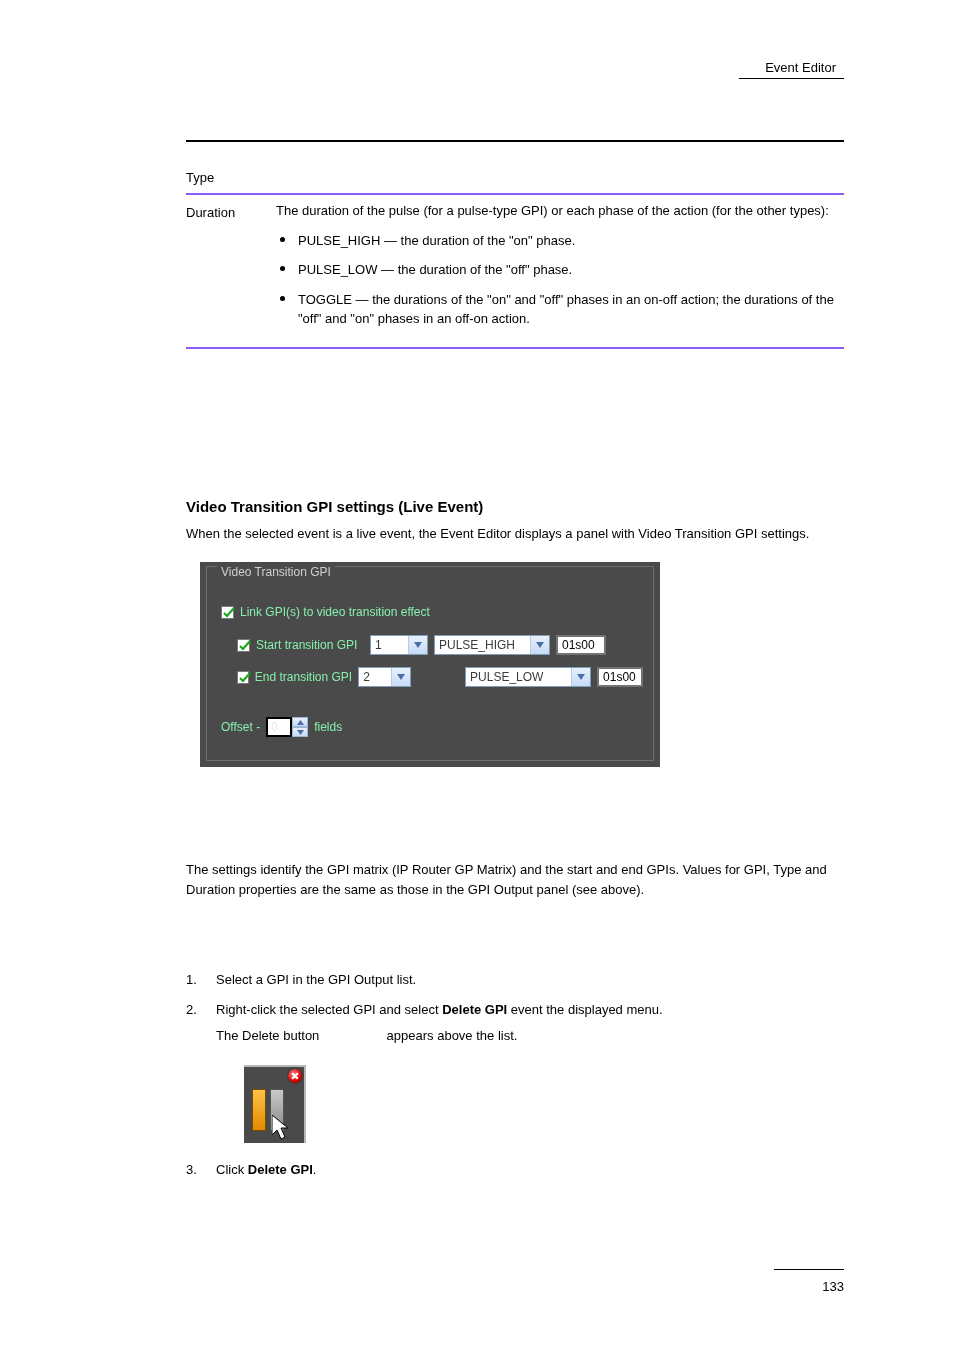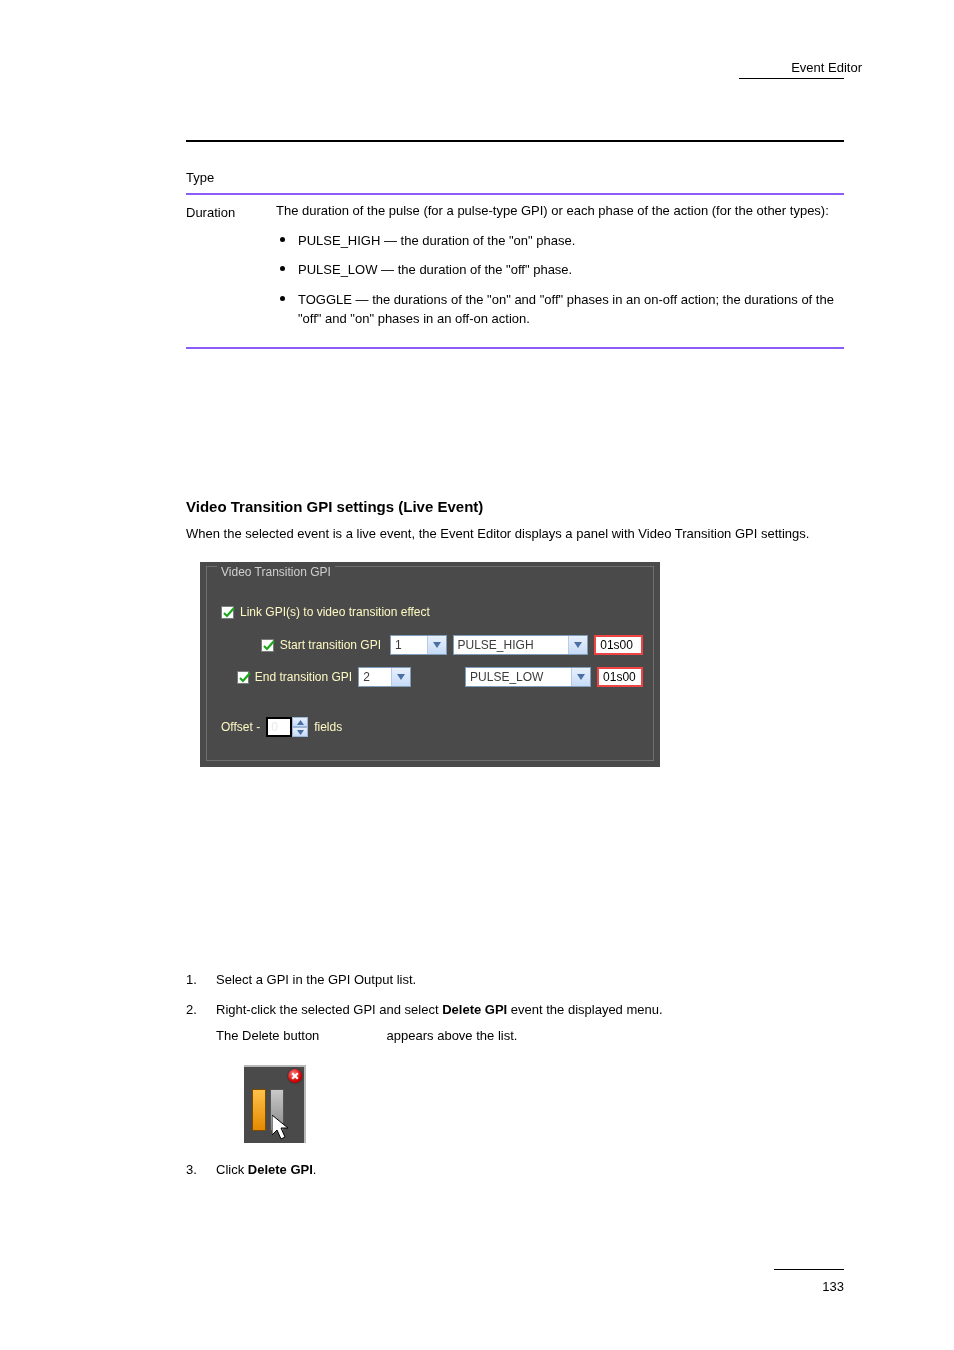--- a/index.html
+++ b/index.html
@@ -13,21 +13,21 @@
   .page {
     width: 954px;
     height: 1350px;
     position: relative;
     box-sizing: border-box;
   }
   .header-area {
     position: absolute;
     top: 60px;
     left: 180px;
-    right: 92px;
+    right: 118px;
   }
   .header-right {
     text-align: right;
     font-size: 13px;
     color: #000;
     margin-bottom: 4px;
   }
   .header-line {
     position: absolute;
     top: 78px;
@@ -157,21 +157,21 @@
   }
   .row-ctrl {
     position: absolute;
     left: 14px;
     right: 10px;
     display: flex;
     align-items: center;
     gap: 6px;
   }
   .lbl {
-    color: #fef9c3;
+    color: #86efac;
     font-size: 12px;
     white-space: nowrap;
   }
   .inputish {
     background: #ffffff;
     color: #3b3b3b;
     height: 20px;
     border: 1px solid #7f9db9;
     box-sizing: border-box;
     display: flex;
@@ -192,21 +192,21 @@
     border-left: 1px solid #b5cbe8;
     display: flex;
     align-items: center;
     justify-content: center;
   }
   .dd .arrowbtn svg {
     width: 8px;
     height: 8px;
   }
   .timebox {
-    border: 2px solid #ef4444;
+    border: 2px solid #737373;
     background: #fff;
     height: 20px;
     display: flex;
     align-items: center;
     padding: 0 4px;
     font-size: 12px;
     color: #000;
     box-sizing: border-box;
   }
   .spinner {
@@ -369,36 +369,36 @@
 
       <div class="row-ctrl" style="top:38px;">
         <span class="chk checked">
           <svg viewBox="0 0 13 13">
               <polyline points="2,7 5,10 12,2" fill="none" stroke="#1aa81a" stroke-width="2.2"></polyline>
             </svg>
         </span>
         <span class="lbl">Link GPI(s) to video transition effect</span>
       </div>
 
-      <div class="row-ctrl" style="top:68px; left:30px;margin-left:24px;">
+      <div class="row-ctrl" style="top:68px; left:30px;">
         <span class="chk checked">
           <svg viewBox="0 0 13 13">
               <polyline points="2,7 5,10 12,2" fill="none" stroke="#1aa81a" stroke-width="2.2"></polyline>
             </svg>
         </span>
         <span class="lbl" style="width:108px;">Start transition GPI</span>
         <div class="inputish dd" style="width:58px;">
           <span>1</span>
           <span class="arrowbtn">
               <svg viewBox="0 0 8 8">
                 <polygon points="0,1 8,1 4,7" fill="#4a6fa5"></polygon>
               </svg>
             </span>
         </div>
-        <div class="inputish dd" style="width:140px;">
+        <div class="inputish dd" style="width:116px;">
           <span>PULSE_HIGH</span>
           <span class="arrowbtn">
               <svg viewBox="0 0 8 8">
                 <polygon points="0,1 8,1 4,7" fill="#4a6fa5"></polygon>
               </svg>
             </span>
         </div>
         <div class="timebox" style="width:50px;">
           <span>01s00</span>
         </div>
@@ -447,20 +447,23 @@
                   <polygon points="0,0 7,0 3.5,5" fill="#4a6fa5"></polygon>
                 </svg>
               </div>
           </span>
         </span>
         <span class="lbl">fields</span>
       </div>
     </div>
   </div>
 
+  <div class="para-block" style="top:860px;">
+    <div class="body-para">The settings identify the GPI matrix (IP Router GP Matrix) and the start and end GPIs. Values for GPI, Type and Duration properties are the same as those in the GPI Output panel (see above).</div>
+  </div>
 
 
   <div class="para-block" style="top:970px;">
     <div style="display:flex; gap:10px;">
       <div style="width:20px;">1.</div>
       <div class="body-para" style="flex:1;">Select a GPI in the GPI Output list.</div>
     </div>
   </div>
 
   <div class="para-block" style="top:1000px;">

